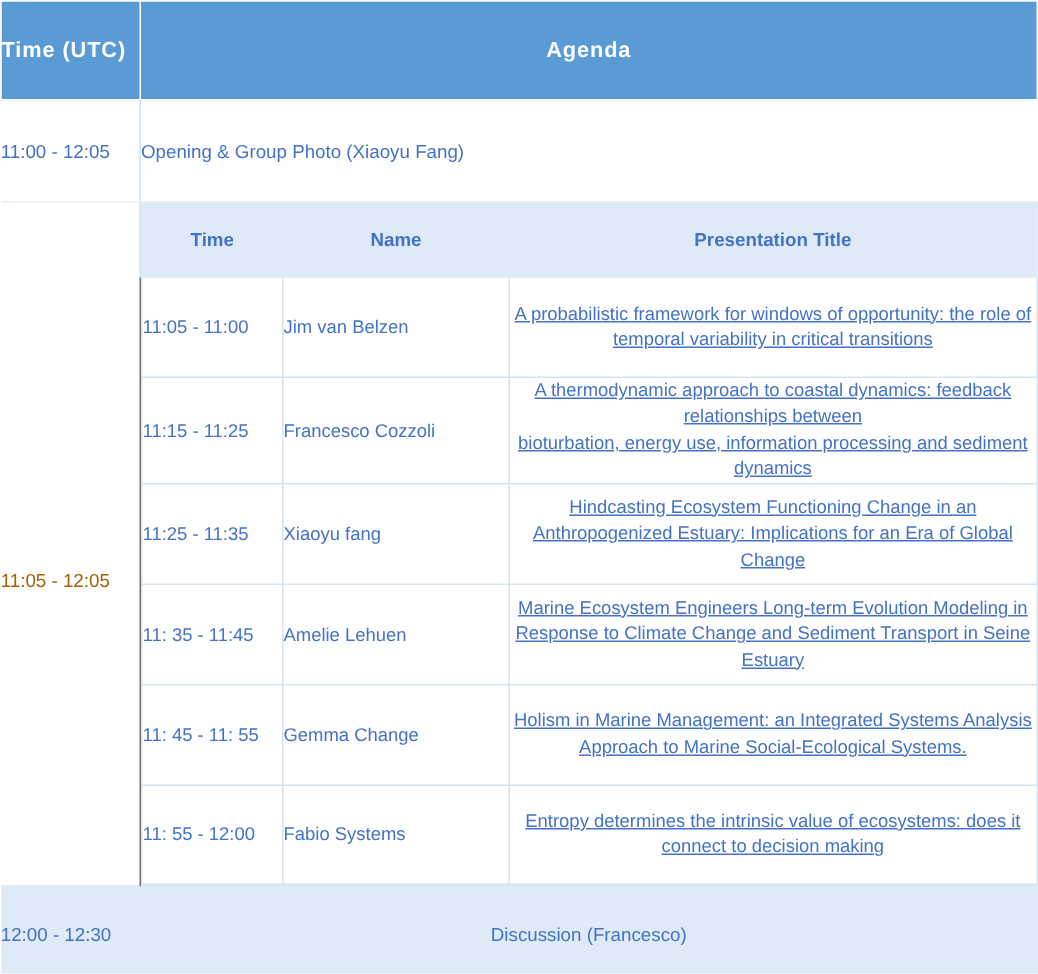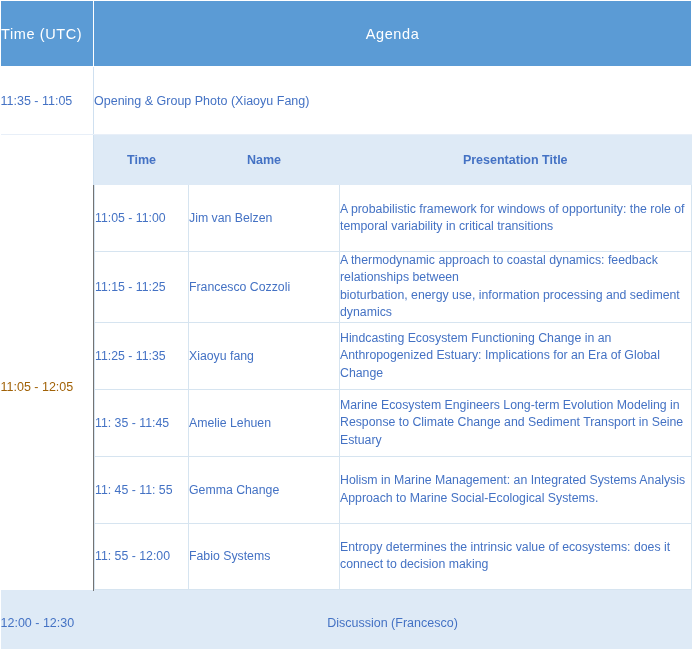--- a/index.html
+++ b/index.html
@@ -28,21 +28,21 @@
     padding: 0;
     margin: 0;
     vertical-align: middle;
     box-sizing: border-box;
   }
 
   
   .hdr {
     background: #5B9BD5;
     color: #ffffff;
-    font-weight: normal;
+    font-weight: bold;
     font-size: 14.5px;
     letter-spacing: 0.6px;
     height: 66px;
     border: 1px solid #ffffff;
   }
   .hdr-time {
     text-align: left;
     padding-left: 8px;
   }
   .hdr-agenda {
@@ -120,23 +120,24 @@
   .cell-time {
     text-align: left;
     padding-left: 8px;
     white-space: nowrap;
   }
   .cell-name {
     text-align: left;
     padding-left: 8px;
   }
   .cell-title {
-    text-align: left;
+    text-align: center;
     padding: 4px 6px 4px 6px;
     line-height: 1.42;
+    text-decoration: underline;
   }
 
   
   .disc-row td {
     height: 66px;
     background: #DEEAF6;
     color: #4472C4;
     font-size: 12.5px;
     border-top: 1px solid #DEEAF6;
     border-bottom: 1px solid #DEEAF6;
@@ -162,21 +163,21 @@
   <thead>
     <tr>
       <th class="hdr hdr-time">Time (UTC)</th>
       <th class="hdr hdr-agenda">Agenda</th>
     </tr>
   </thead>
 
   <tbody>
 
     <tr class="opening-row">
-      <td class="time-col">11:35 - 11:05</td>
+      <td class="time-col">11:00 - 12:05</td>
       <td class="opening-cell">Opening &amp; Group Photo (Xiaoyu Fang)</td>
     </tr>
 
     <tr>
       <td class="spacer-cell" style="height:49px;"></td>
       <td style="padding:0;border:0;" rowspan="2">
         <table class="inner">
           <colgroup>
             <col class="c-time" style="width:94px">
             <col class="c-name" style="width:151px">

